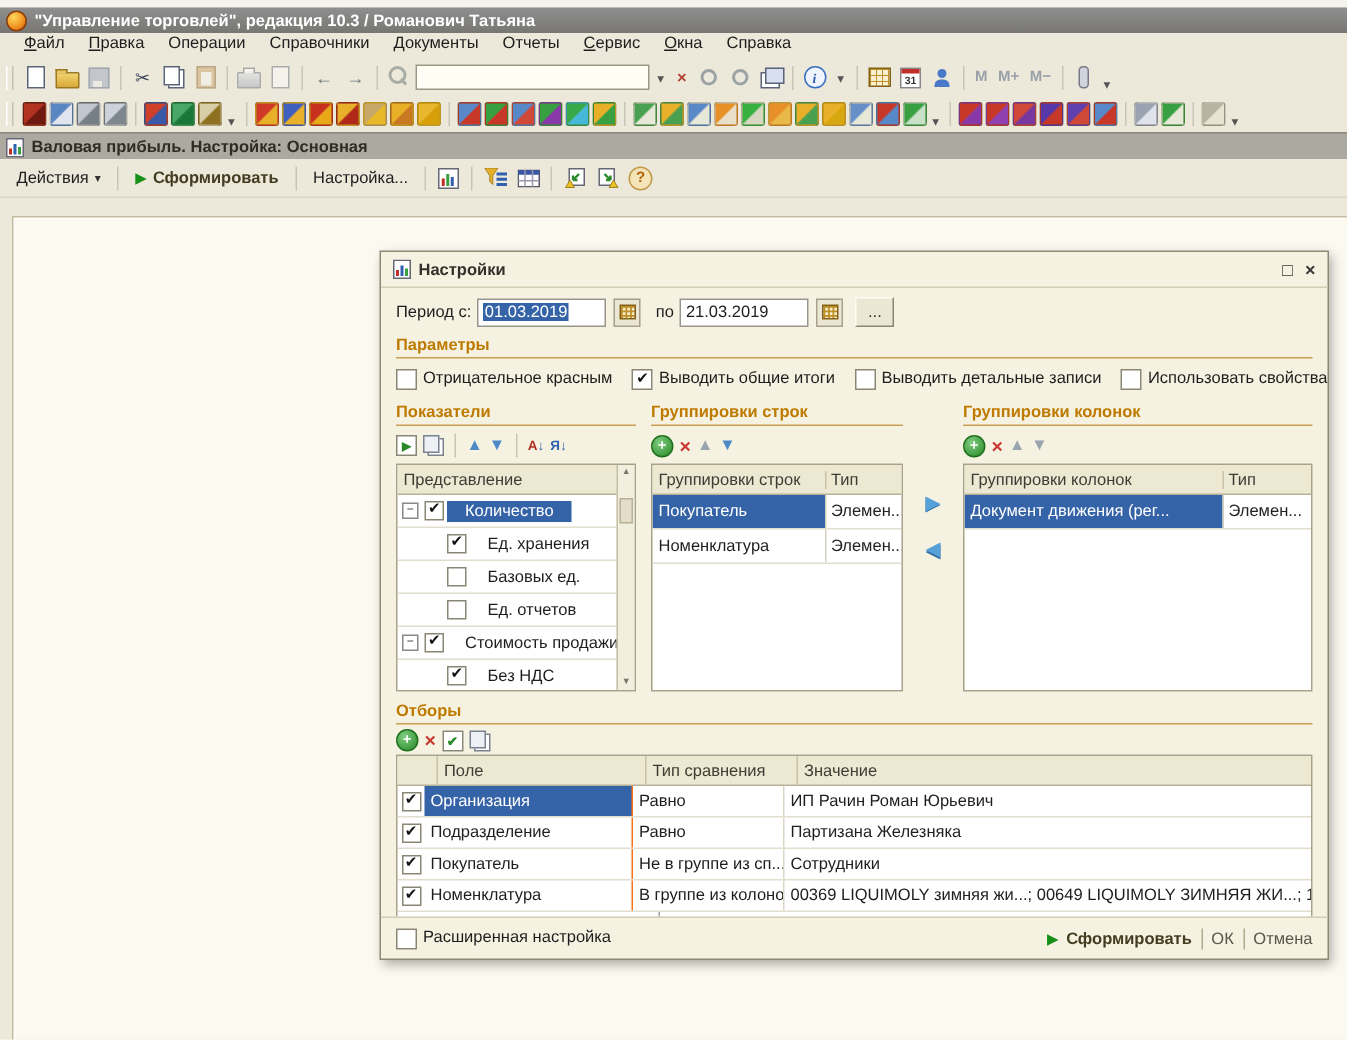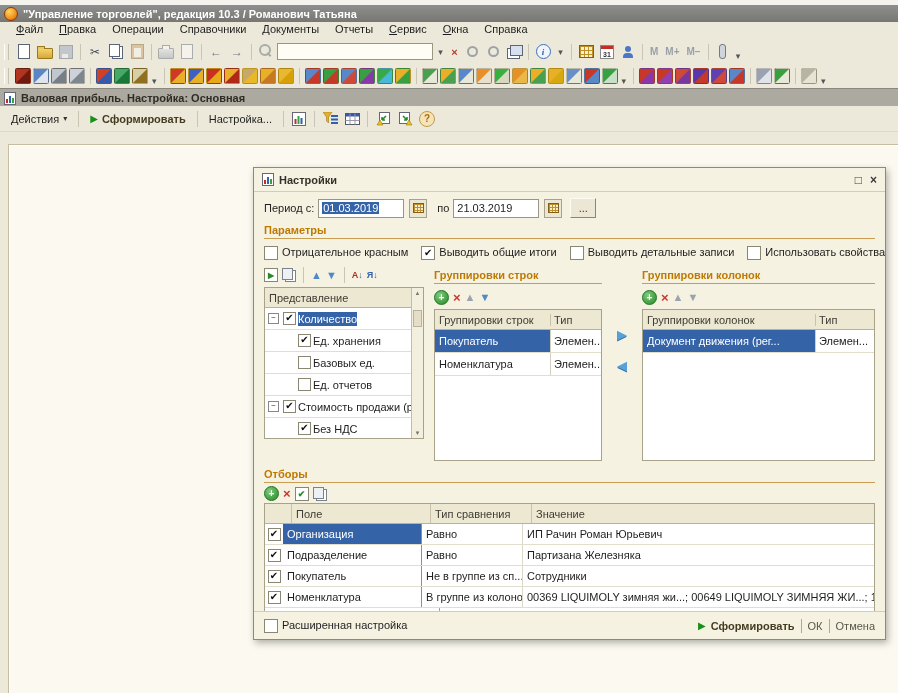--- a/index.html
+++ b/index.html
@@ -109,21 +109,21 @@
              display:flex;align-items:center;justify-content:center}
   .ic-sheets{width:9px;height:10px;background:#EDF0F5;border:1px solid #7A828E;box-shadow:3px 2px 0 -1px #fff,3px 2px 0 0 #7A828E;margin:0 3px 2px 0}
   .tbl{background:#fff;border:1px solid #A8A288;position:relative;overflow:hidden}
   .tbl1{height:150px}
   .hrow{background:#EDE8D2;border-bottom:1px solid #B8B298;color:#3E3C34;height:19px;display:flex;align-items:center}
   .hcell{padding:0 4px;white-space:nowrap;overflow:hidden}
   .tbl1 .hrow{margin-right:11px}
   .ind-row{height:21px;border-bottom:1px solid #E2DECD;display:flex;align-items:center;margin-right:11px;gap:2px}
   .exp{width:9px;height:9px;border:1px solid #888;background:#fff;font-size:8px;line-height:7px;text-align:center;color:#333;flex:none;margin-right:2px}
   .cb.sm{width:11px;height:11px}
-  .lbl{padding:1px 0;white-space:nowrap;overflow:hidden}
+  .lbl{padding:1px 12px;white-space:nowrap;overflow:hidden}
   .sel{background:#3563A8;color:#fff}
   .vsb{position:absolute;top:0;right:0;bottom:0;width:11px;border-left:1px solid #C4BEA4;background:#F3EFDE}
   .vsb .sa{position:absolute;left:0;right:0;text-align:center;font-size:6px;color:#7A7668}
   .vsb .sa.top{top:2px}.vsb .sa.bot{bottom:2px}
   .vsb .thumb{position:absolute;left:1px;right:1px;top:22px;height:15px;background:#E4DEC8;border:1px solid #B8B298}
   .tblg{height:150px}
   .g-row{height:22px;border-bottom:1px solid #E2DECD;display:flex;align-items:stretch}
   .g-name{flex:1;min-width:0;display:flex;align-items:center;padding:0 4px;white-space:nowrap;overflow:hidden}
   .g-type{flex:none;border-left:1px solid #D4D0C0;display:flex;align-items:center;padding:0 3px;color:#222;white-space:nowrap;overflow:hidden}
   .w44{width:44px}.w52{width:52px}
@@ -432,20 +432,21 @@
         <span class="param">
           <span class="cb">
             <span class="chk"></span>
           </span>
           <span>Использовать свойства и категории</span>
         </span>
       </div>
 
     <div class="colsrow">
       <div class="colA">
+        <div class="ghead">Показатели</div>
         <div class="minitb">
           <span class="ic-selall" style="color:#2A8A2A;font-size:8px">▶</span>
           <span class="ic-sheets"></span>
           <span class="sepv"></span>
           <span class="arr">▲</span>
           <span class="arr">▼</span>
           <span class="sepv"></span>
           <span class="sort"><span>А</span><span class="dn">↓</span></span>
           <span class="sort"><span style="color:#3060B0">Я</span><span class="dn">↓</span></span>
         </div>

